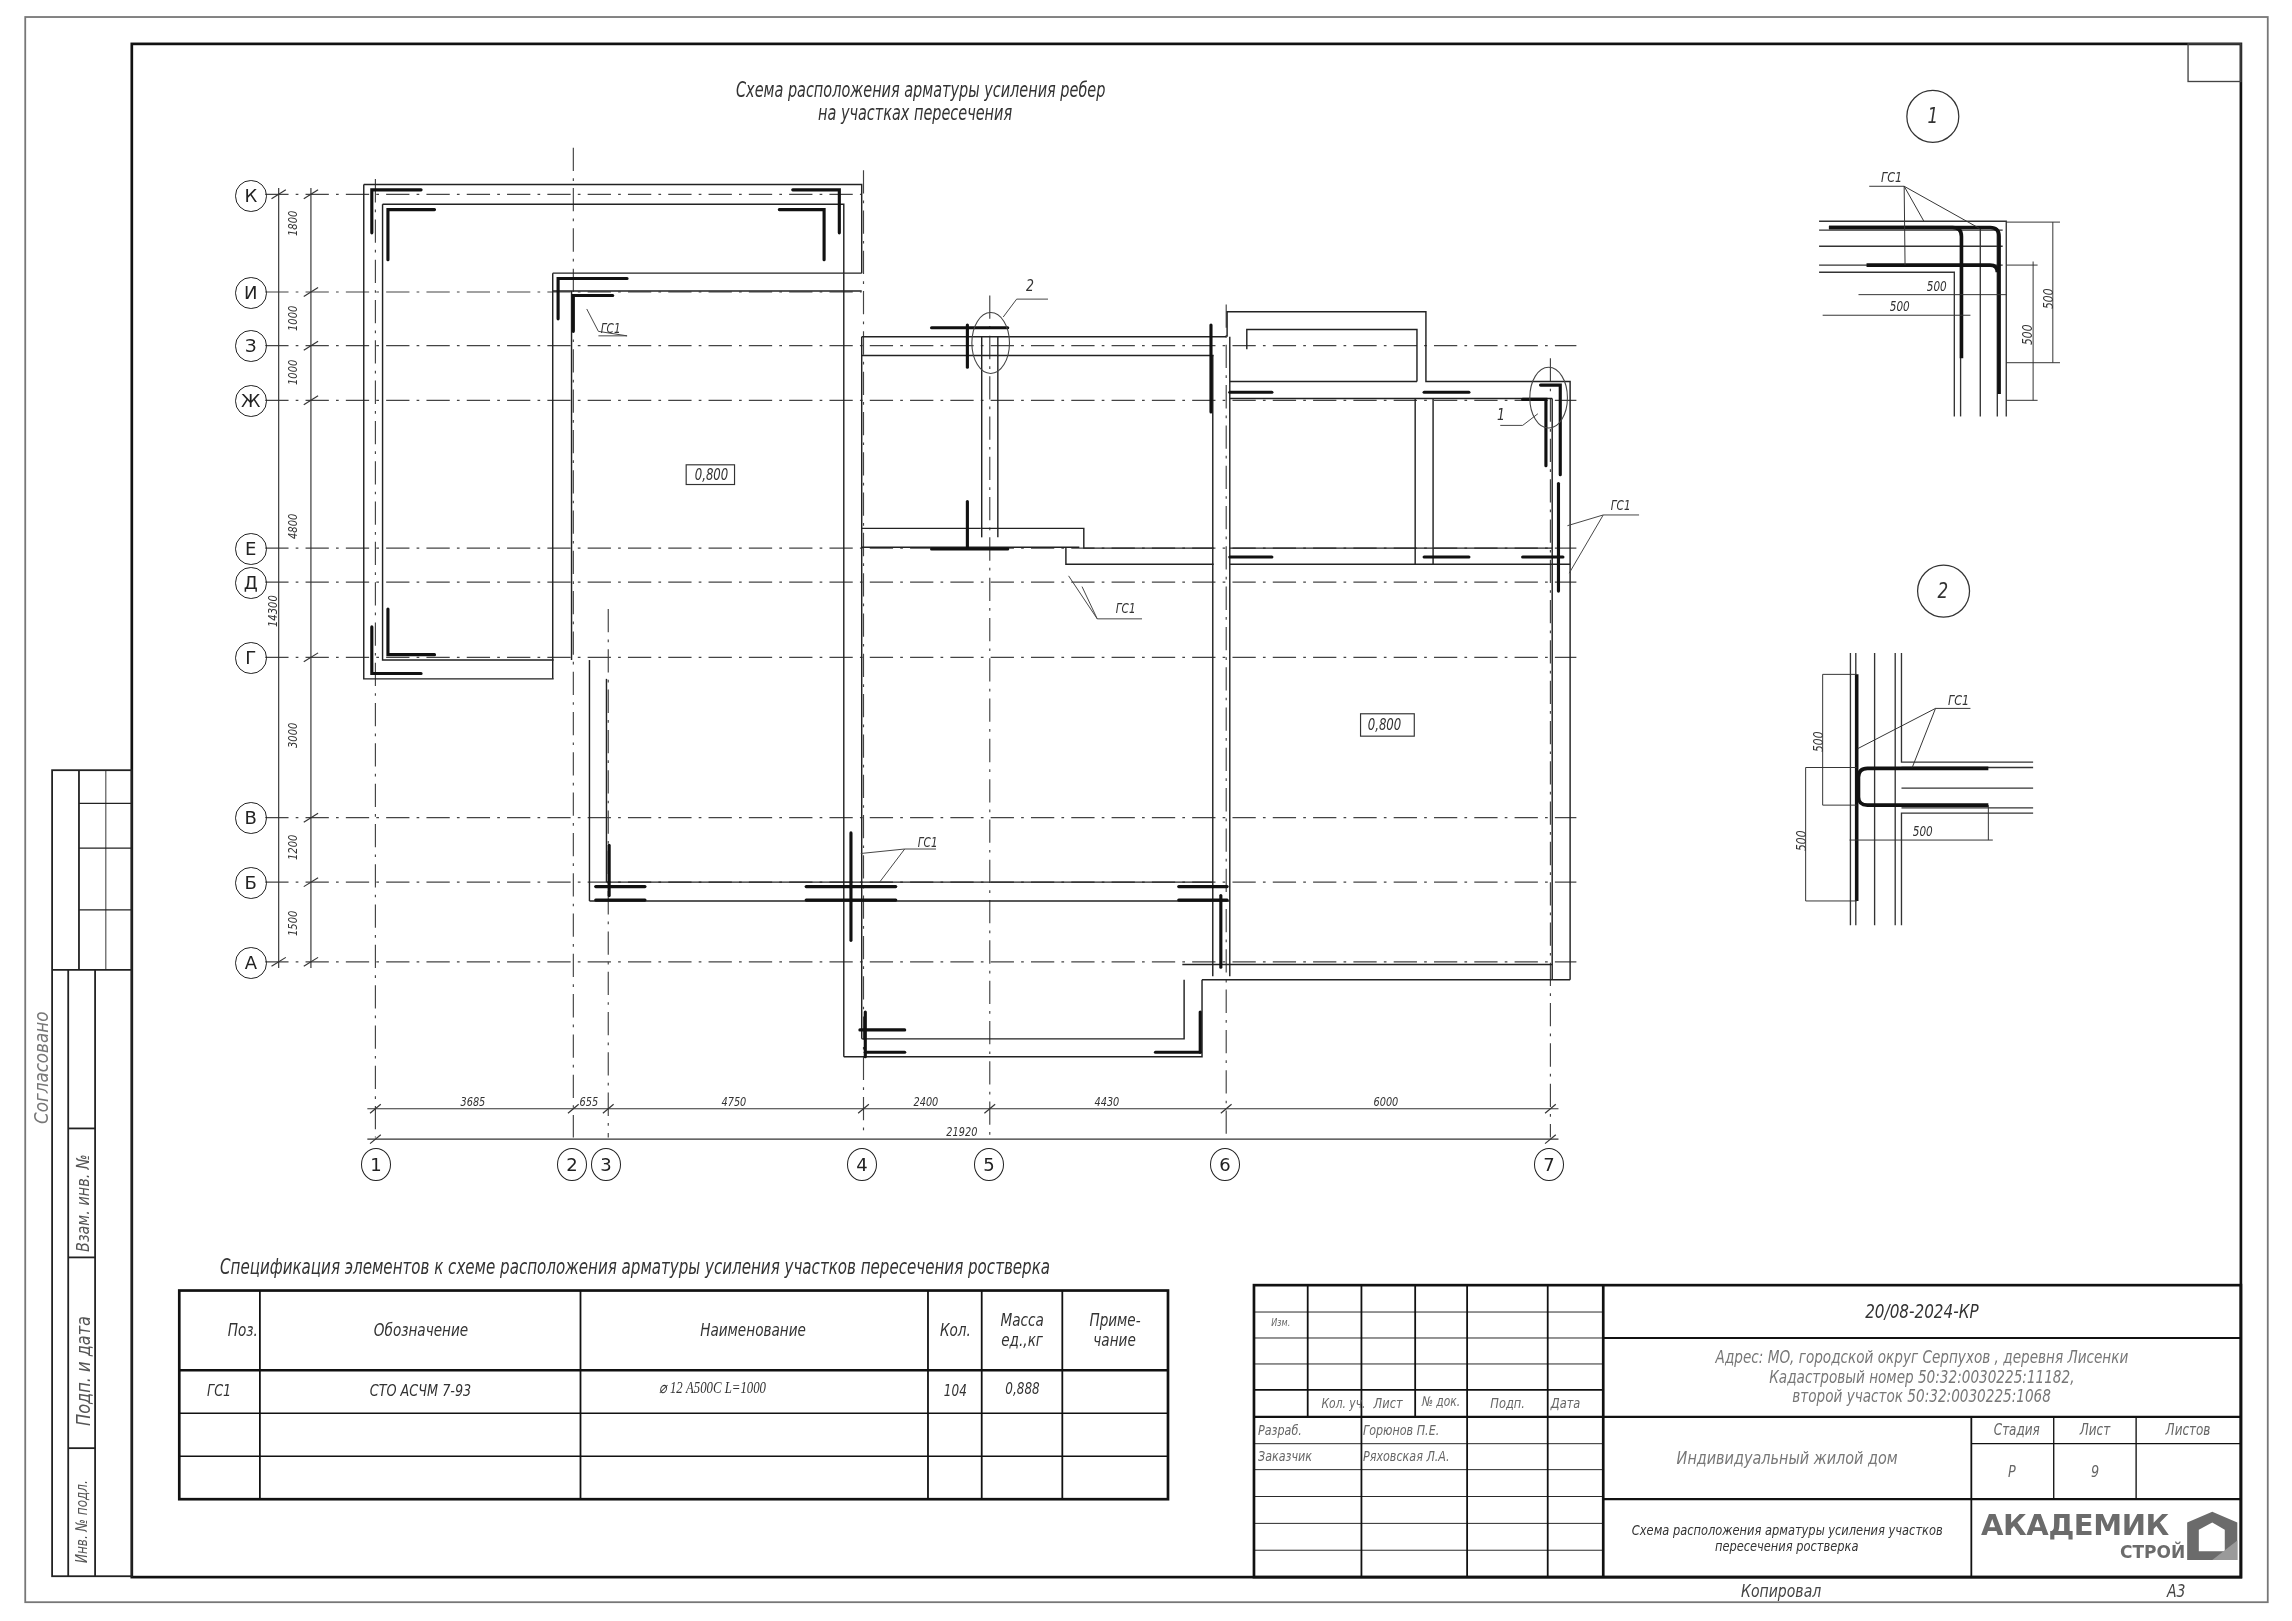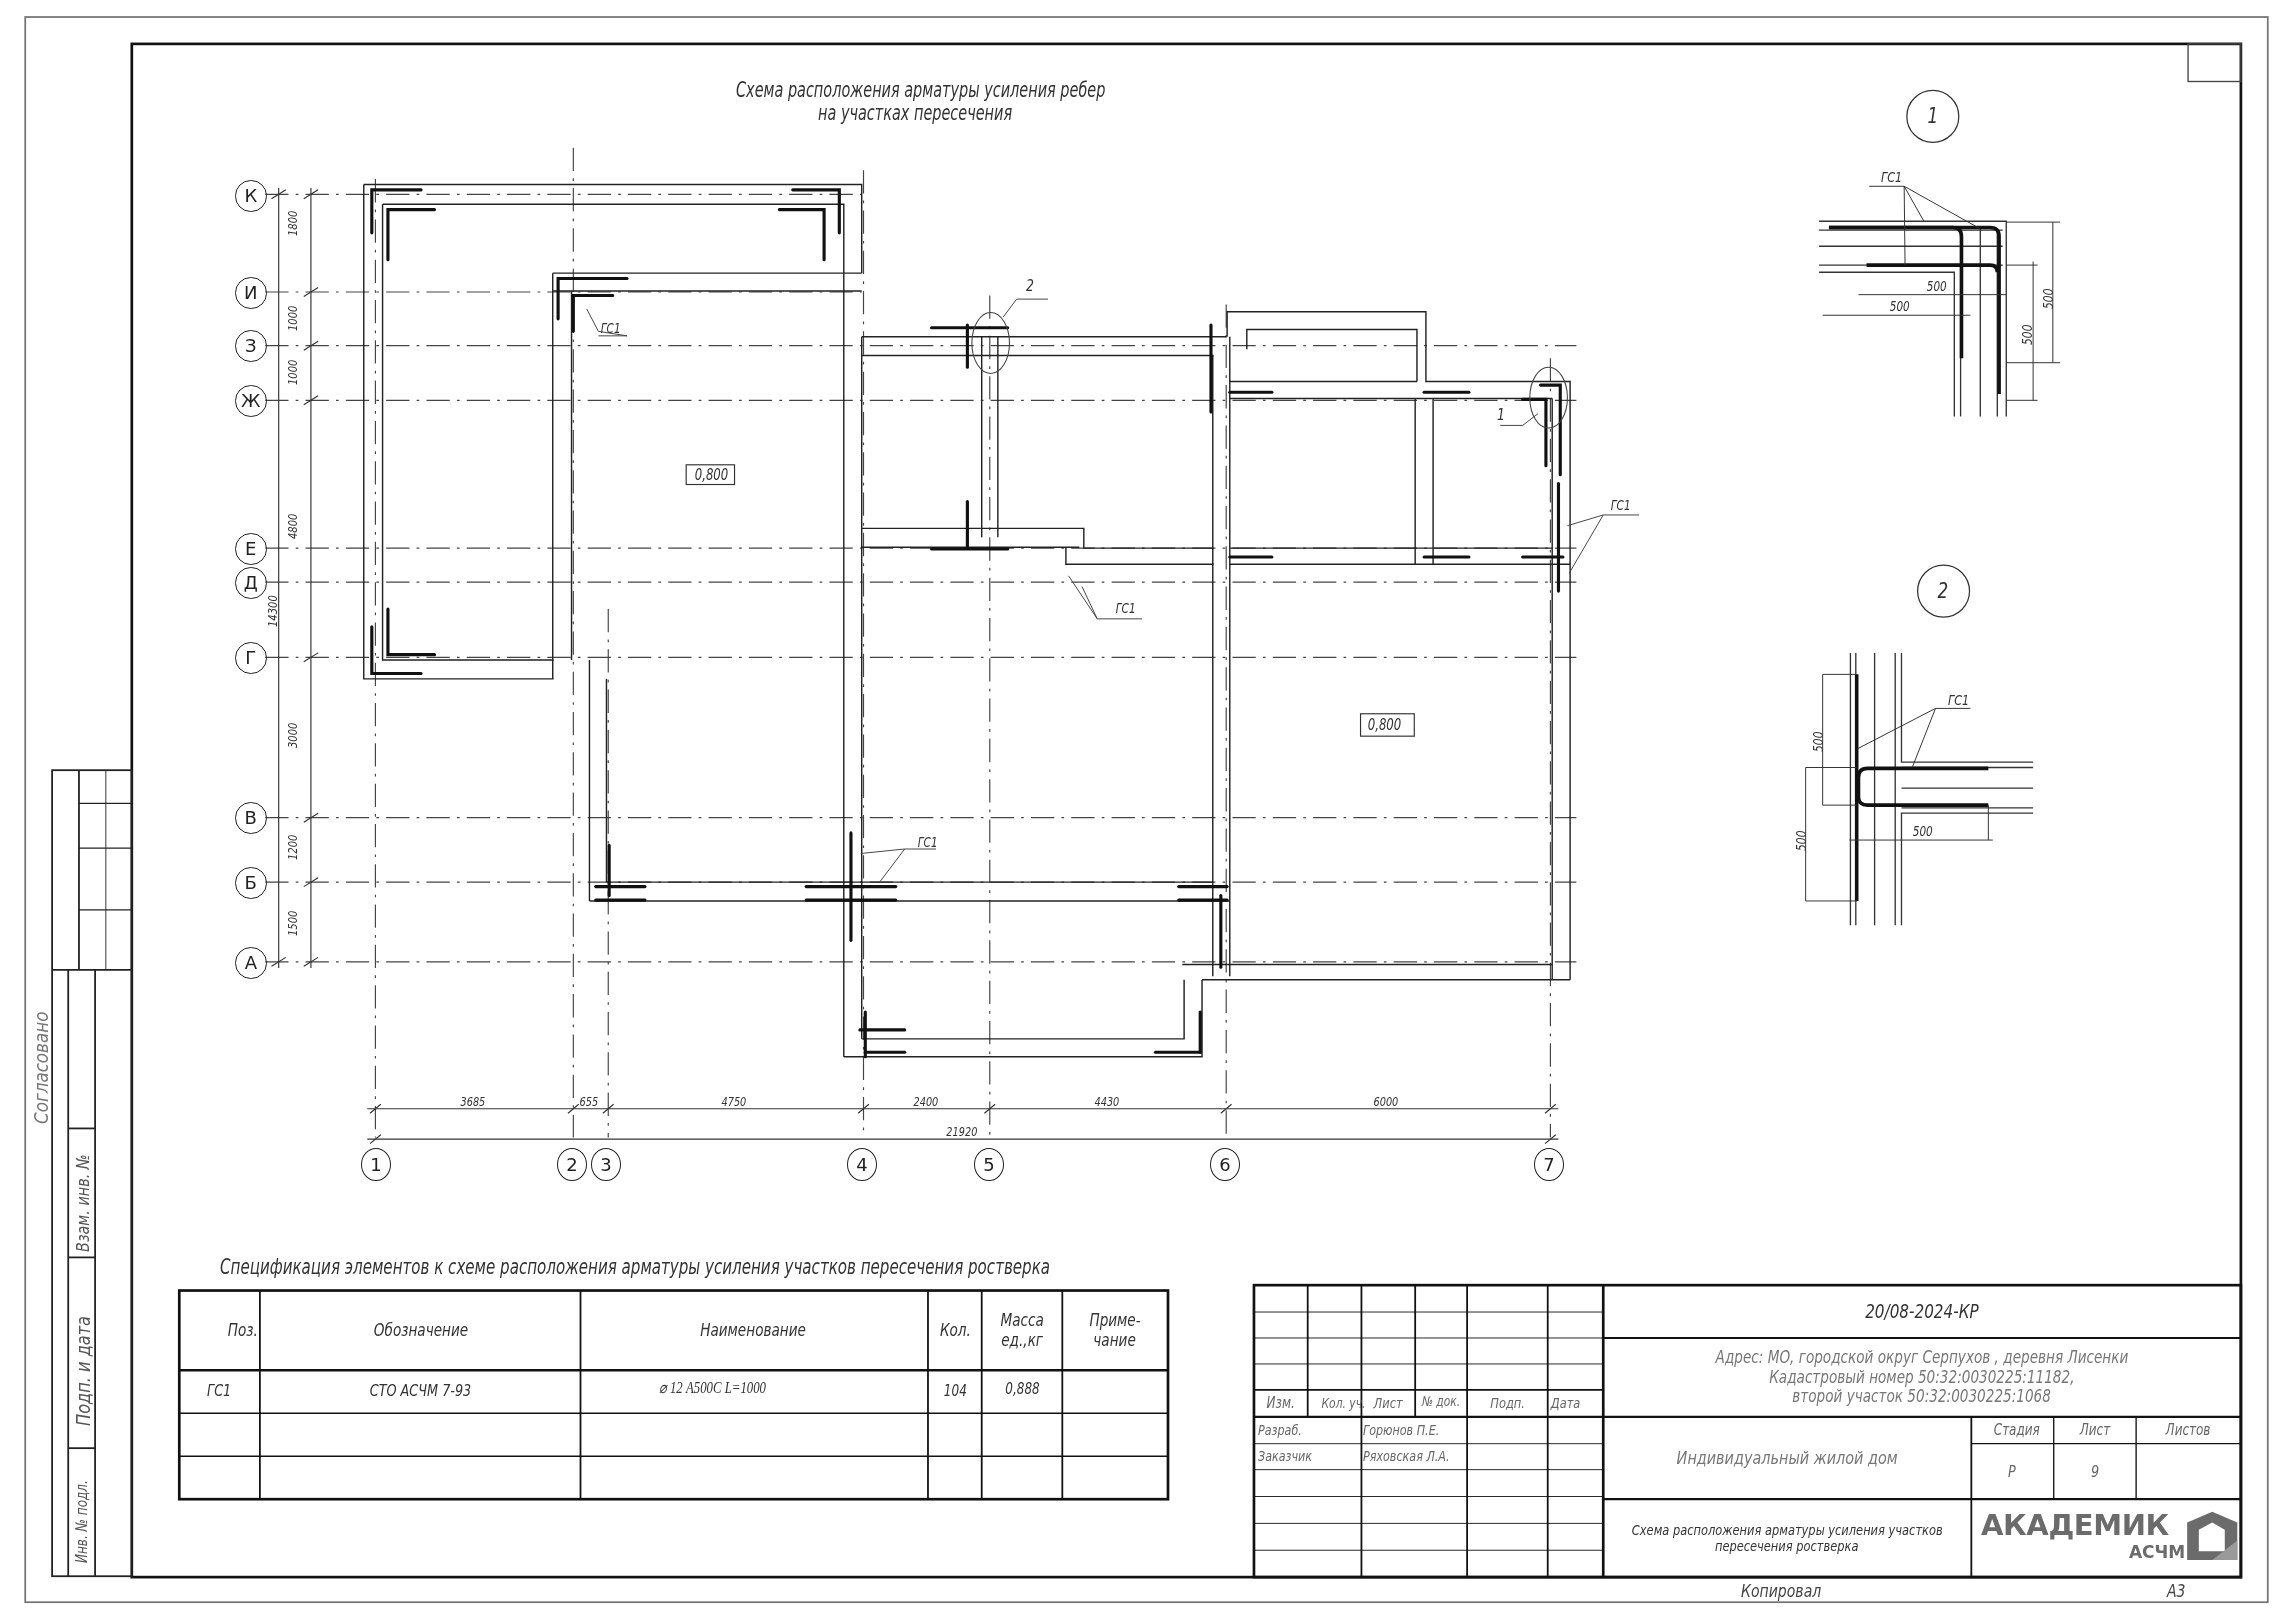--- a/index.html
+++ b/index.html
@@ -461,21 +461,21 @@
 <div>
   <div class="cell" style="left:1603px;top:1285px;width:638px;height:53px;font-size:19px;">
       <span>20/08-2024-КР</span>
     </div>
   <div class="cell" style="left:1603px;top:1338px;width:638px;height:79px;font-size:17px;flex-direction:column;color:#777;">
     <span style="color:#777;">Адрес: МО, городской округ Серпухов , деревня Лисенки</span>
     <span style="color:#777;">Кадастровый номер 50:32:0030225:11182,</span>
     <span style="color:#777;">второй участок 50:32:0030225:1068</span>
   </div>
 
-  <div class="cell" style="left:1254px;top:1390px;width:54px;height:27px;font-size:15px;">
+  <div class="cell" style="left:1254px;top:1309px;width:54px;height:27px;font-size:10px;">
       <span style="color:#666;">Изм.</span>
     </div>
   <div class="cell" style="left:1308px;top:1390px;width:70px;height:27px;font-size:13.4px;">
       <span style="color:#666;">Кол. уч.</span>
     </div>
   <div class="cell" style="left:1361px;top:1390px;width:54px;height:27px;font-size:14.3px;">
       <span style="color:#666;">Лист</span>
     </div>
   <div class="cell" style="left:1415px;top:1390px;width:52px;height:24px;font-size:13.4px;">
       <span style="color:#666;">№ док.</span>
@@ -514,19 +514,19 @@
       <span></span>
     </div>
 
   <div class="cell" style="left:1603px;top:1499px;width:368px;height:78px;font-size:14.3px;flex-direction:column;">
     <span>Схема расположения арматуры усиления участков</span>
     <span>пересечения ростверка</span>
   </div>
 
   <div class="abs" style="left:1981px;top:1506px;width:206px;height:64px;">
     <div style="position:absolute;left:0;top:1.8px;font-family:'DejaVu Sans',sans-serif;font-weight:bold;font-size:29px;color:#6b6b6b;letter-spacing:-0.4px;">АКАДЕМИК</div>
-    <div style="position:absolute;right:1.8px;top:36px;font-family:'DejaVu Sans',sans-serif;font-weight:bold;font-size:17px;color:#6b6b6b;">АСЧМ</div>
+    <div style="position:absolute;right:1.8px;top:36px;font-family:'DejaVu Sans',sans-serif;font-weight:bold;font-size:17px;color:#6b6b6b;">СТРОЙ</div>
   </div>
 
   <div class="abs itc" style="left:1741px;top:1580px;font-size:18px;color:#444;transform-origin:left top;">Копировал</div>
   <div class="abs itc" style="left:2167px;top:1580px;font-size:18px;color:#444;transform-origin:left top;">А3</div>
 </div>
 
 
 </body></html>

